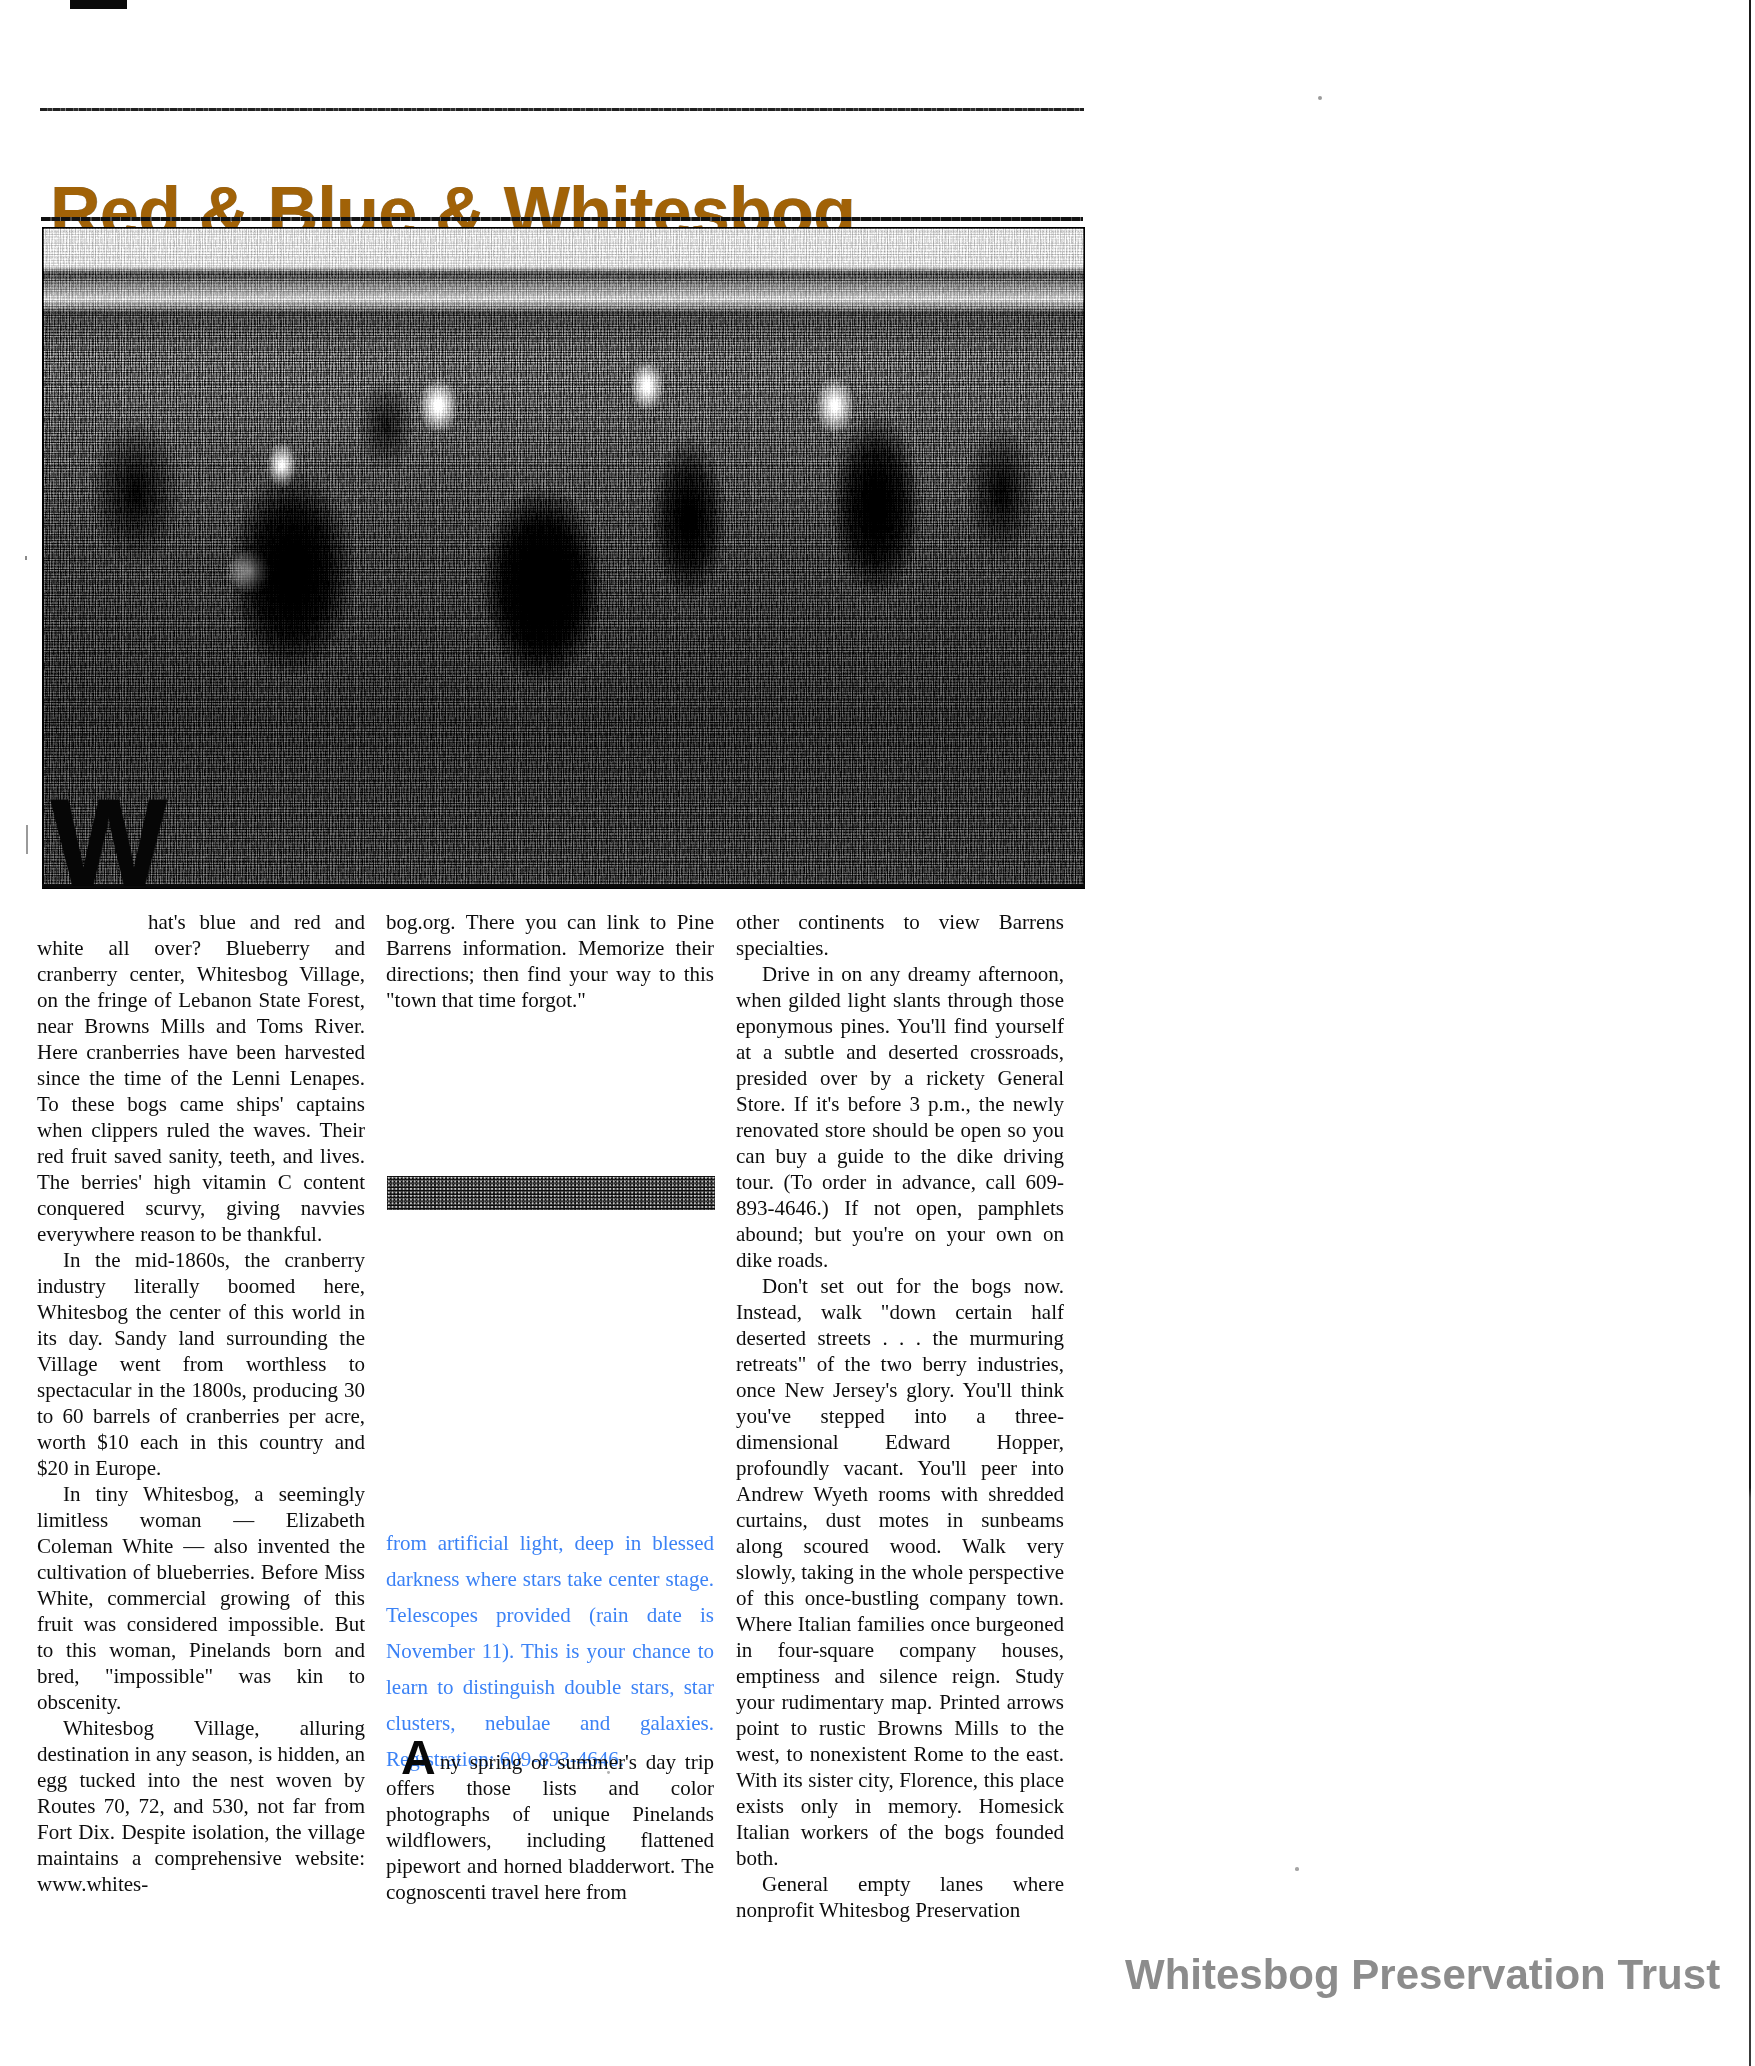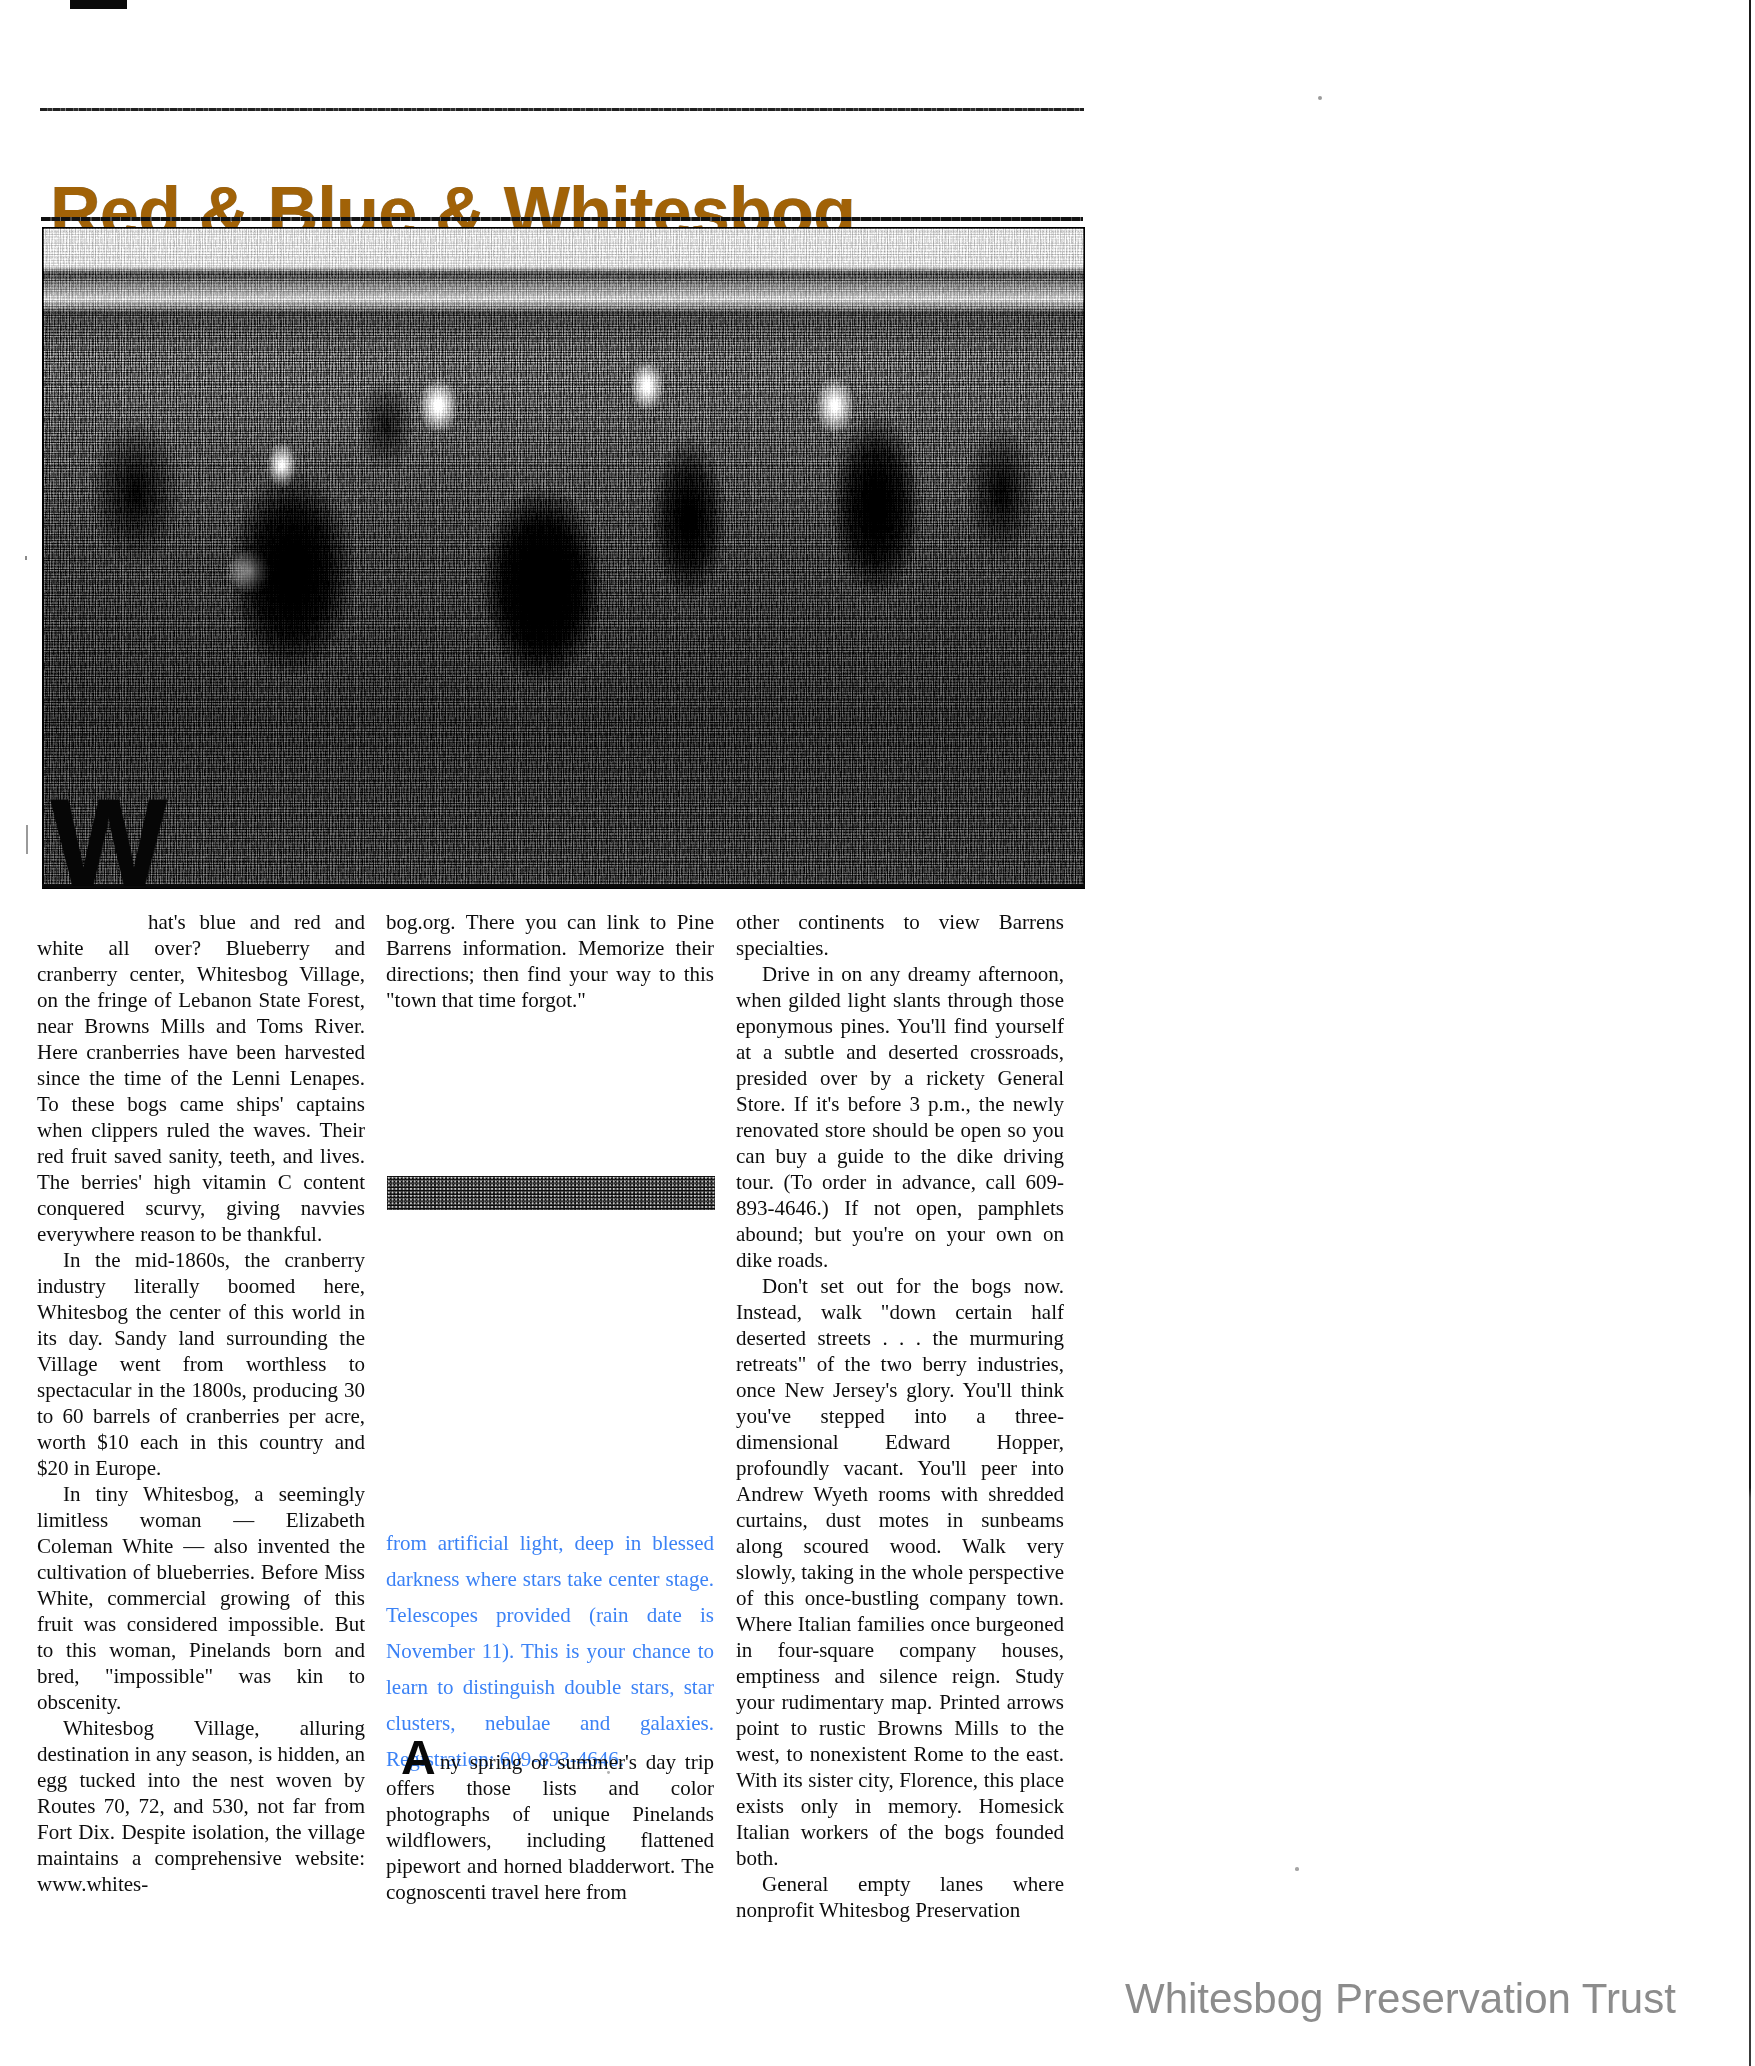--- a/index.html
+++ b/index.html
@@ -135,22 +135,22 @@
   .pq-bar.bottom{margin-top:0;height:16px;}
   .pq-text{
     padding:31px 8.8px 22px 13px;
     font-family:"Liberation Sans",sans-serif;font-weight:700;
     font-size:27px;line-height:33px;color:#0a0a0a;letter-spacing:-0.1px;
   }
 
   
   .watermark{
     position:absolute;left:1125px;top:1951px;
-    font-family:"Liberation Sans",sans-serif;font-weight:400;
-    font-size:42px;line-height:47px;color:#8c8c8c;white-space:nowrap;margin-top:24px;
+    font-family:"Liberation Sans",sans-serif;font-weight:700;
+    font-size:42px;line-height:47px;color:#8c8c8c;white-space:nowrap;
   }
 </style>
 </head>
 <body>
 
 <div class="scan-top-bar"></div>
 <div class="scan-right-line"></div>
 <div class="scan-left-fleck"></div>
 <div class="scan-left-fleck2"></div>
 <div class="scan-dot-a"></div>

